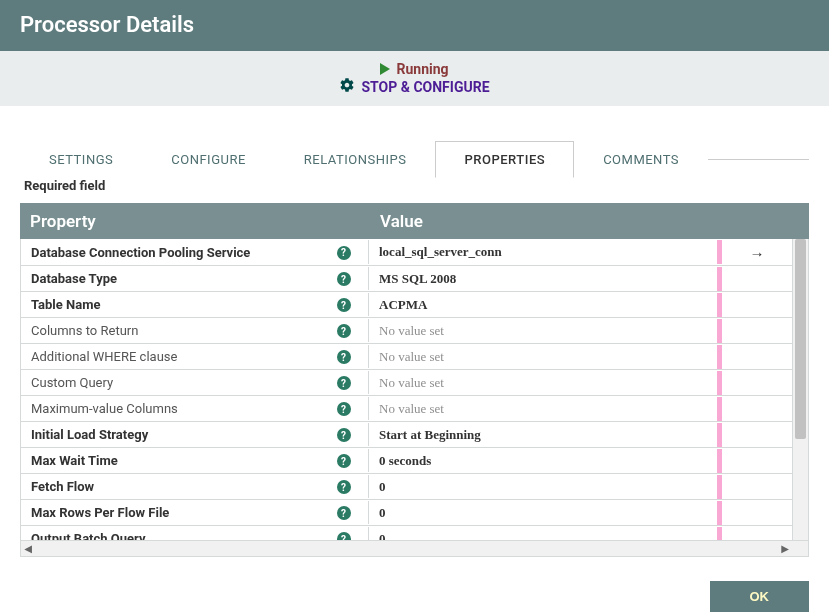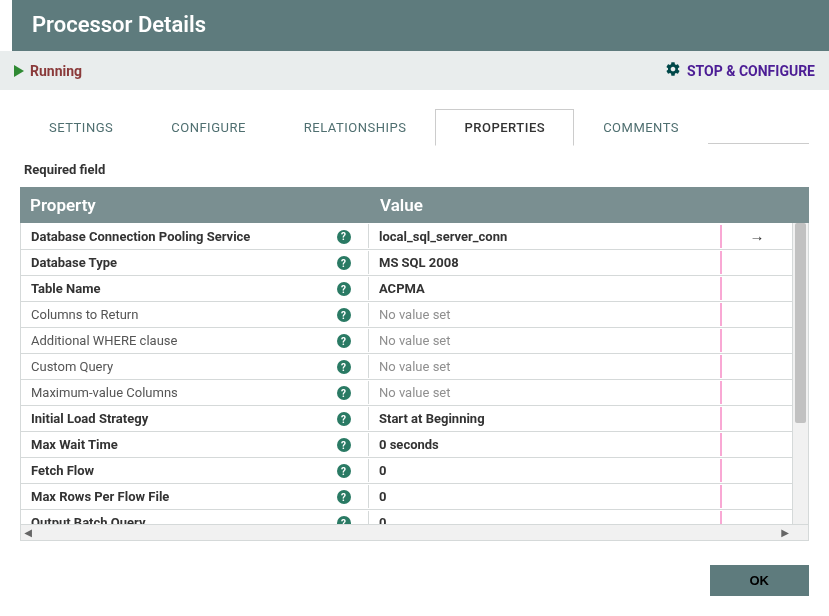--- a/index.html
+++ b/index.html
@@ -11,29 +11,29 @@
     height: 616px;
     overflow: hidden;
     color: #333;
   }
   .header {
     background: #5e7b7d;
     color: #fff;
     padding: 12px 20px 14px;
     font-size: 22px;
     font-weight: 600;
-    margin-left: 12px;
   }
   .status-bar {
     background: #e9eded;
     display: flex;
     justify-content: space-between;
     align-items: center;
     padding: 10px 14px 10px 14px;
     font-size: 14px;
+    flex-direction: column;
   }
   .status-left {
     color: #8a3a3a;
     font-weight: 700;
     display: flex;
     align-items: center;
     gap: 6px;
   }
   .play-icon {
     width: 0; height: 0;
@@ -59,21 +59,21 @@
   }
   .tab {
     padding: 10px 28px;
     font-size: 13px;
     letter-spacing: 0.5px;
     color: #4f6f70;
     cursor: pointer;
     border: 1px solid transparent;
     border-bottom: none;
     position: relative;
-    top: 3px;
+    top: 19px;
     background: #fff;
   }
   .tab.active {
     border: 1px solid #ccc;
     border-bottom: 1px solid #fff;
     color: #333;
     font-weight: 500;
   }
   .req-field {
     font-size: 13px;
@@ -130,25 +130,26 @@
     color: #fff;
     font-size: 10px;
     font-weight: 700;
     align-items: center;
     justify-content: center;
   }
   .prop-value {
     padding: 4px 10px;
     font-weight: 700;
     color: #333;
-    border-right: 2px solid #f9a8d4;
+    border-right: 5px solid #f9a8d4;
     cursor: pointer;
     white-space: nowrap;
     overflow: hidden;
     text-overflow: ellipsis;
+    font-family: Liberation Serif, serif;
   }
   .prop-value.empty {
     color: #8f8f8f;
     font-weight: 400;
   }
   .prop-action {
     text-align: center;
     padding: 4px 10px;
   }
   .arrow-icon {
@@ -184,21 +185,21 @@
     width: 14px; text-align: center; font-size: 10px; color: #666; user-select:none;
   }
   .hscroll-track { flex: 1; position: relative; height: 100%; }
   .footer {
     padding: 24px 20px 12px 0;
     text-align: right;
   }
   .ok-btn {
     display: inline-block;
     background: #5e7b7d;
-    color: #000000;
+    color: #fef9c3;
     font-weight: 700;
     padding: 8px 40px;
     font-size: 13px;
     cursor: pointer;
     border: none;
   }
 </style>
 </head>
 <body>
 

